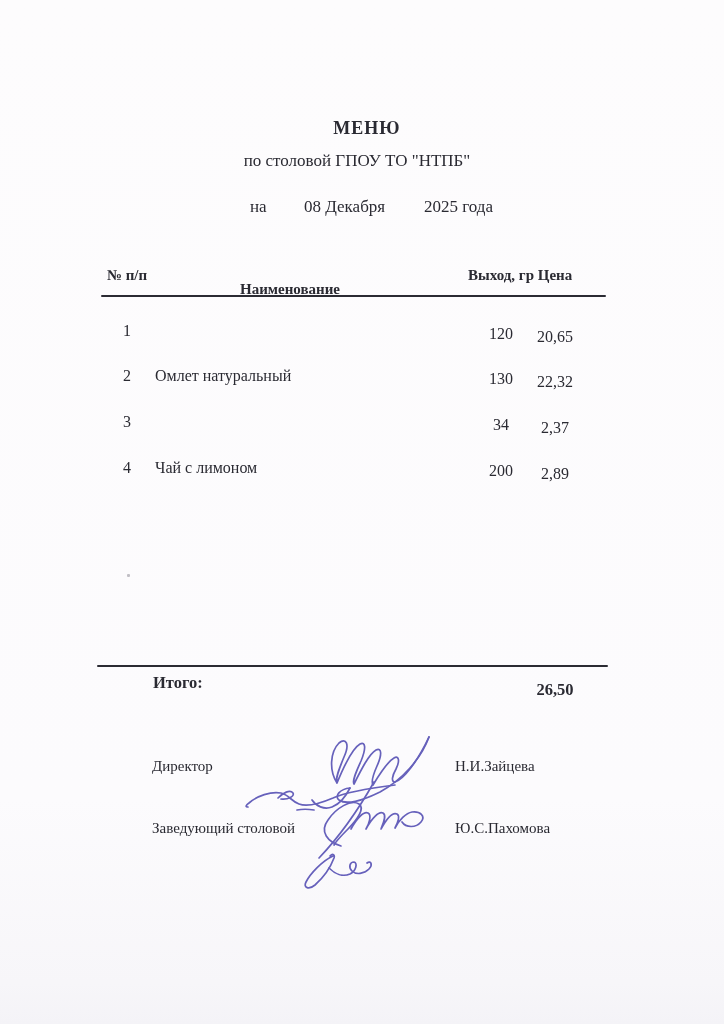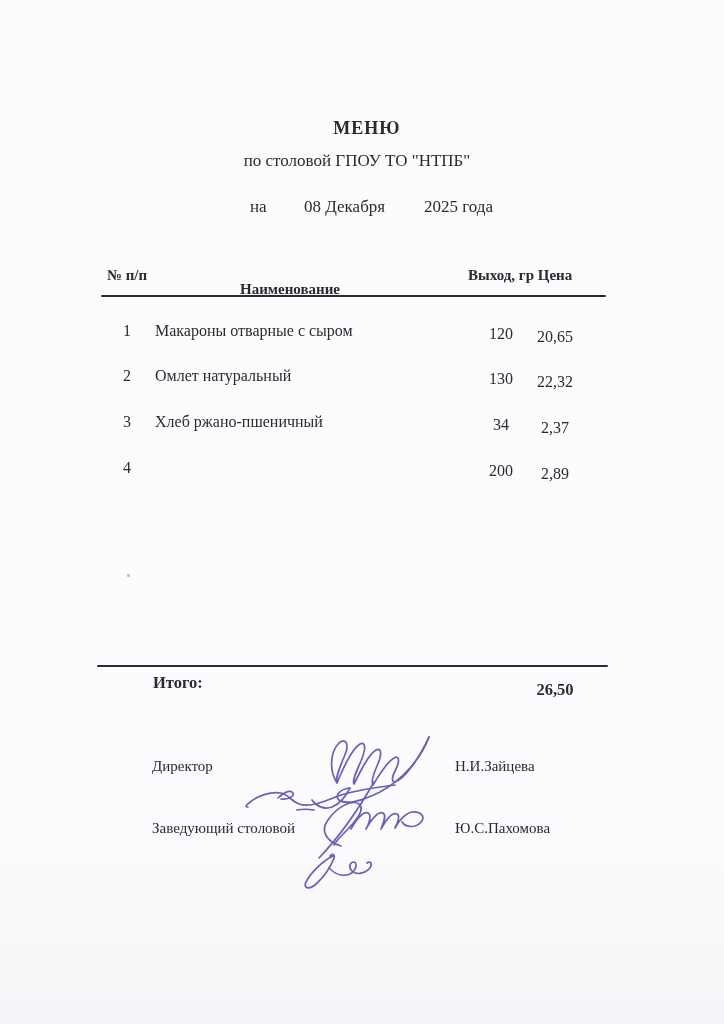--- a/index.html
+++ b/index.html
@@ -101,38 +101,37 @@
   <div class="abs thead">
     <div class="col-num">№ п/п</div>
     <div class="col-name-h">Наименование</div>
     <div class="col-weight">Выход, гр</div>
     <div class="col-price">Цена</div>
   </div>
   <div class="abs rule rule-header"></div>
 
   <div class="abs trow row-1">
     <div class="col-num">1</div>
-    <div class="col-name">Макароны отварные с сыром</div>
     <div class="col-weight">120</div>
     <div class="col-price">20,65</div>
   </div>
   <div class="abs trow row-2">
     <div class="col-num">2</div>
     <div class="col-name">Омлет натуральный</div>
     <div class="col-weight">130</div>
     <div class="col-price">22,32</div>
   </div>
   <div class="abs trow row-3">
     <div class="col-num">3</div>
-    <div class="col-name">Хлеб ржано-пшеничный</div>
     <div class="col-weight">34</div>
     <div class="col-price">2,37</div>
   </div>
   <div class="abs trow row-4">
     <div class="col-num">4</div>
+    <div class="col-name">Чай с лимоном</div>
     <div class="col-weight">200</div>
     <div class="col-price">2,89</div>
   </div>
 
   <div class="abs speck"></div>
 
   <div class="abs rule rule-total"></div>
   <div class="abs total-label">Итого:</div>
   <div class="abs total-value">26,50</div>
 

